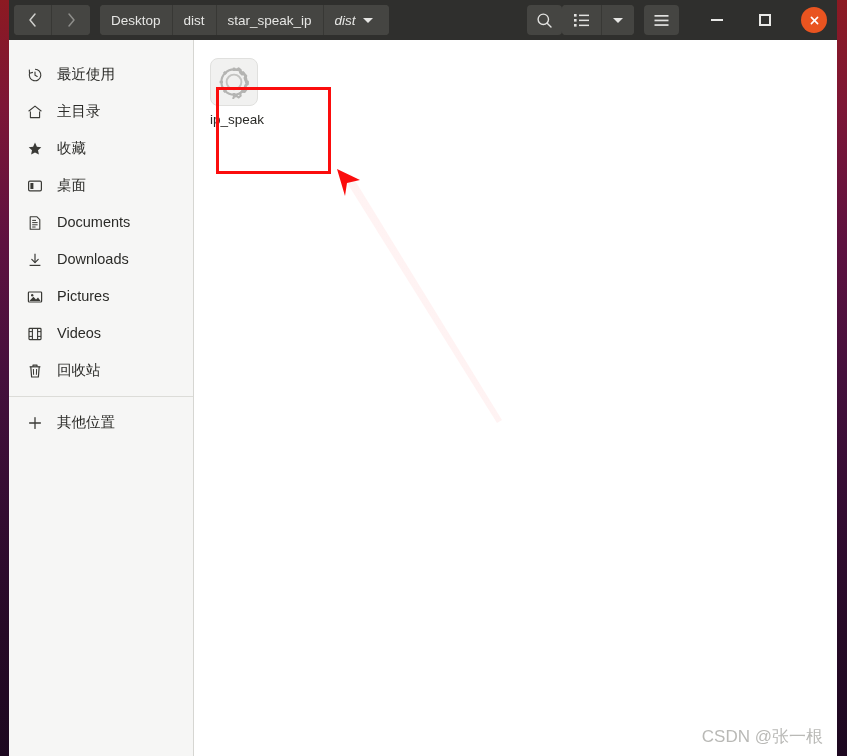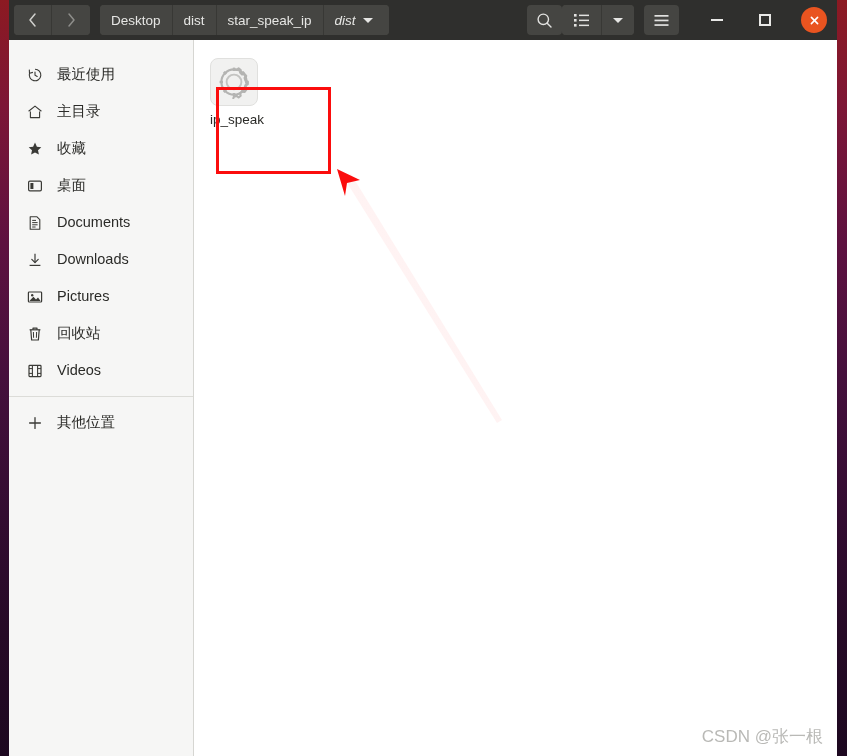--- a/index.html
+++ b/index.html
@@ -407,38 +407,38 @@
               <circle cx="5.2" cy="6.2" r="1.2" fill="#3a3a36"></circle>
               <path d="M2.4 12 L6.4 7.8 L9 10.4 L11 8.6 L13.6 12 Z" fill="#3a3a36"></path>
             </svg>
           </span>
           <span class="side-label">Pictures</span>
         </div>
 
         <div class="side-item">
           <span class="side-icon">
             <svg width="16" height="16" viewBox="0 0 16 16">
+              <rect x="2" y="2.4" width="12" height="11.2" rx="0.8" fill="none" stroke="#3a3a36" stroke-width="1.2"></rect>
+              <path d="M5.4 2.4 L5.4 13.6 M10.6 2.4 L10.6 13.6" stroke="#3a3a36" stroke-width="1.1"></path>
+              <path d="M2 5.6 L5.4 5.6 M2 10.4 L5.4 10.4 M10.6 5.6 L14 5.6 M10.6 10.4 L14 10.4" stroke="#3a3a36" stroke-width="1"></path>
+            </svg>
+          </span>
+          <span class="side-label">Videos</span>
+        </div>
+
+        <div class="side-item">
+          <span class="side-icon">
+            <svg width="16" height="16" viewBox="0 0 16 16">
               <path d="M2.6 3.8 L13.4 3.8" stroke="#3a3a36" stroke-width="1.2"></path>
               <path d="M6 3.8 L6 2.2 L10 2.2 L10 3.8" fill="none" stroke="#3a3a36" stroke-width="1.2" stroke-linejoin="round"></path>
               <path d="M3.8 3.8 L4.6 14 L11.4 14 L12.2 3.8" fill="none" stroke="#3a3a36" stroke-width="1.2" stroke-linejoin="round"></path>
               <path d="M6.4 6 L6.6 11.8 M9.6 6 L9.4 11.8" stroke="#3a3a36" stroke-width="1"></path>
             </svg>
           </span>
           <span class="side-label">回收站</span>
-        </div>
-
-        <div class="side-item">
-          <span class="side-icon">
-            <svg width="16" height="16" viewBox="0 0 16 16">
-              <rect x="2" y="2.4" width="12" height="11.2" rx="0.8" fill="none" stroke="#3a3a36" stroke-width="1.2"></rect>
-              <path d="M5.4 2.4 L5.4 13.6 M10.6 2.4 L10.6 13.6" stroke="#3a3a36" stroke-width="1.1"></path>
-              <path d="M2 5.6 L5.4 5.6 M2 10.4 L5.4 10.4 M10.6 5.6 L14 5.6 M10.6 10.4 L14 10.4" stroke="#3a3a36" stroke-width="1"></path>
-            </svg>
-          </span>
-          <span class="side-label">Videos</span>
         </div>
 
         <div class="side-sep"></div>
 
         <div class="side-item">
           <span class="side-icon">
             <svg width="16" height="16" viewBox="0 0 16 16">
               <path d="M8 2.6 L8 13.4 M2.6 8 L13.4 8" stroke="#3a3a36" stroke-width="1.3" stroke-linecap="round"></path>
             </svg>
           </span>

